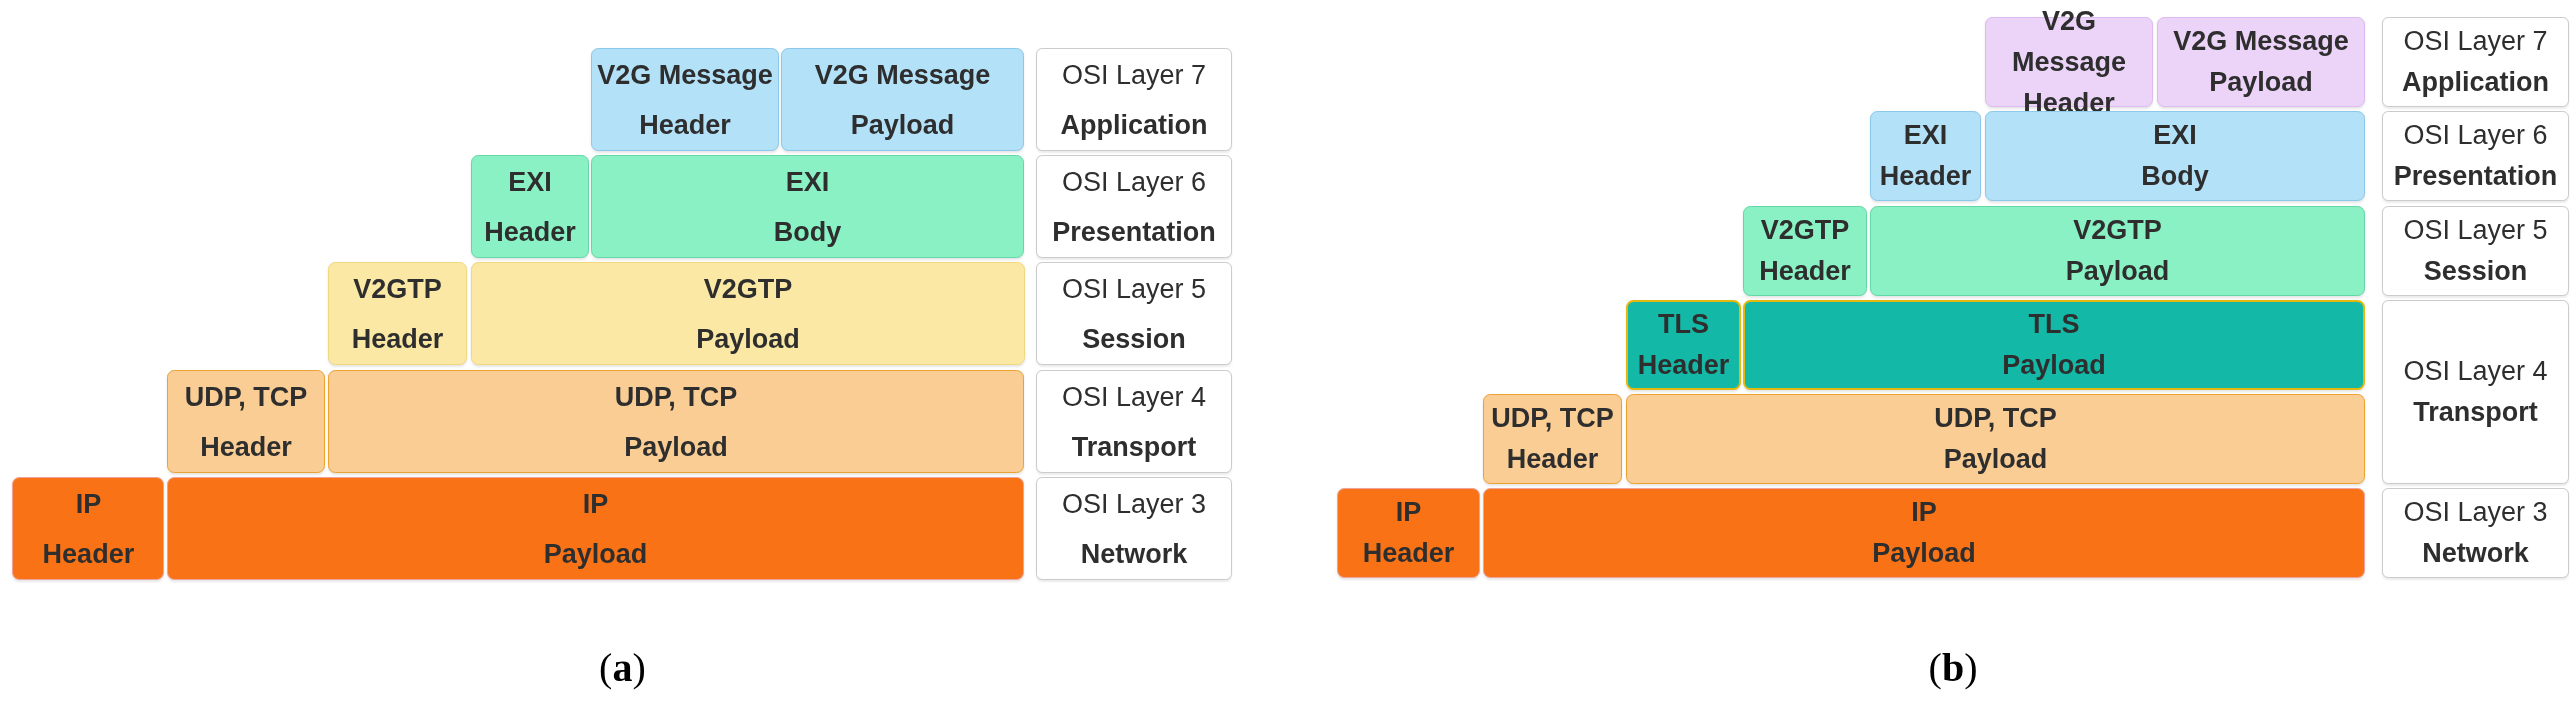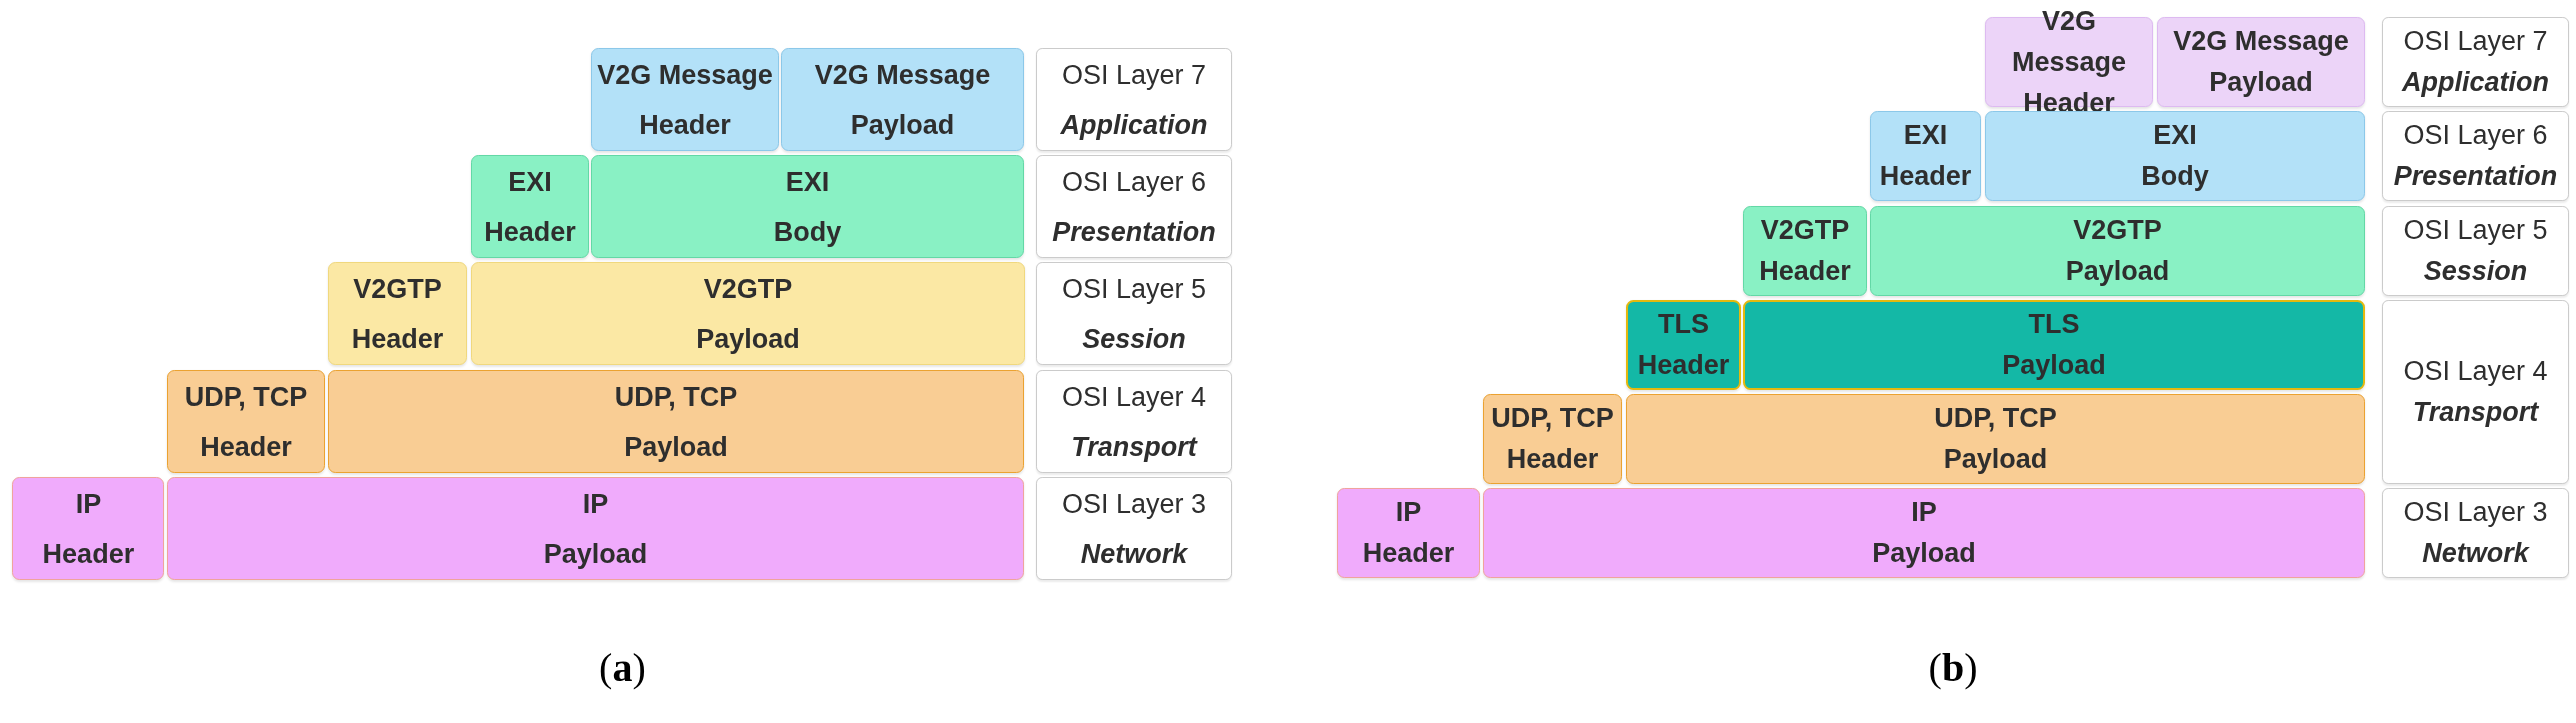--- a/index.html
+++ b/index.html
@@ -14,29 +14,29 @@
     box-shadow:0 1.9px 2.5px rgba(0,0,0,0.10);
     box-sizing:border-box;
   }
   .pa{font-size:27px;line-height:50px;}
   .pb{font-size:27px;line-height:41px;}
   .c-blue  {background:#B3E1F8;border-color:#8CC8E9;}
   .c-green {background:#89F1C4;border-color:#63D8A6;}
   .c-yellow{background:#FBE8A4;border-color:#F0D87E;}
   .c-gold  {background:#14b8a6;border-color:#E4B90F;border-width:2.5px;}
   .c-orange{background:#F9CD94;border-color:#EBA231;}
-  .c-pink  {background:#f0abfc;border-color:#F0A39C;}
+  .c-pink  {background:#f97316;border-color:#F0A39C;}
   .c-purple{background:#ECD4F8;border-color:#DDBAF1;}
   .osi{
     position:absolute;background:#FFFFFF;border:1.9px solid #CBCBCB;border-radius:6.2px;
     display:flex;flex-direction:column;align-items:center;justify-content:center;
     text-align:left;box-sizing:border-box;box-shadow:0 1.2px 1.9px rgba(0,0,0,0.08);
   }
   .osi .l1{font-weight:400;}
-  .osi .l2{font-weight:700;font-style:italic;}
+  .osi .l2{font-weight:700;}
   .pa.osi span{line-height:50px;}
   .pb.osi span{line-height:41px;}
   .caption{
     position:absolute;text-align:center;
     font-family:"Liberation Serif", serif;font-size:40px;color:#000;
   }
   .caption .letter{font-weight:bold;}
 </style>
 </head>
 <body>

